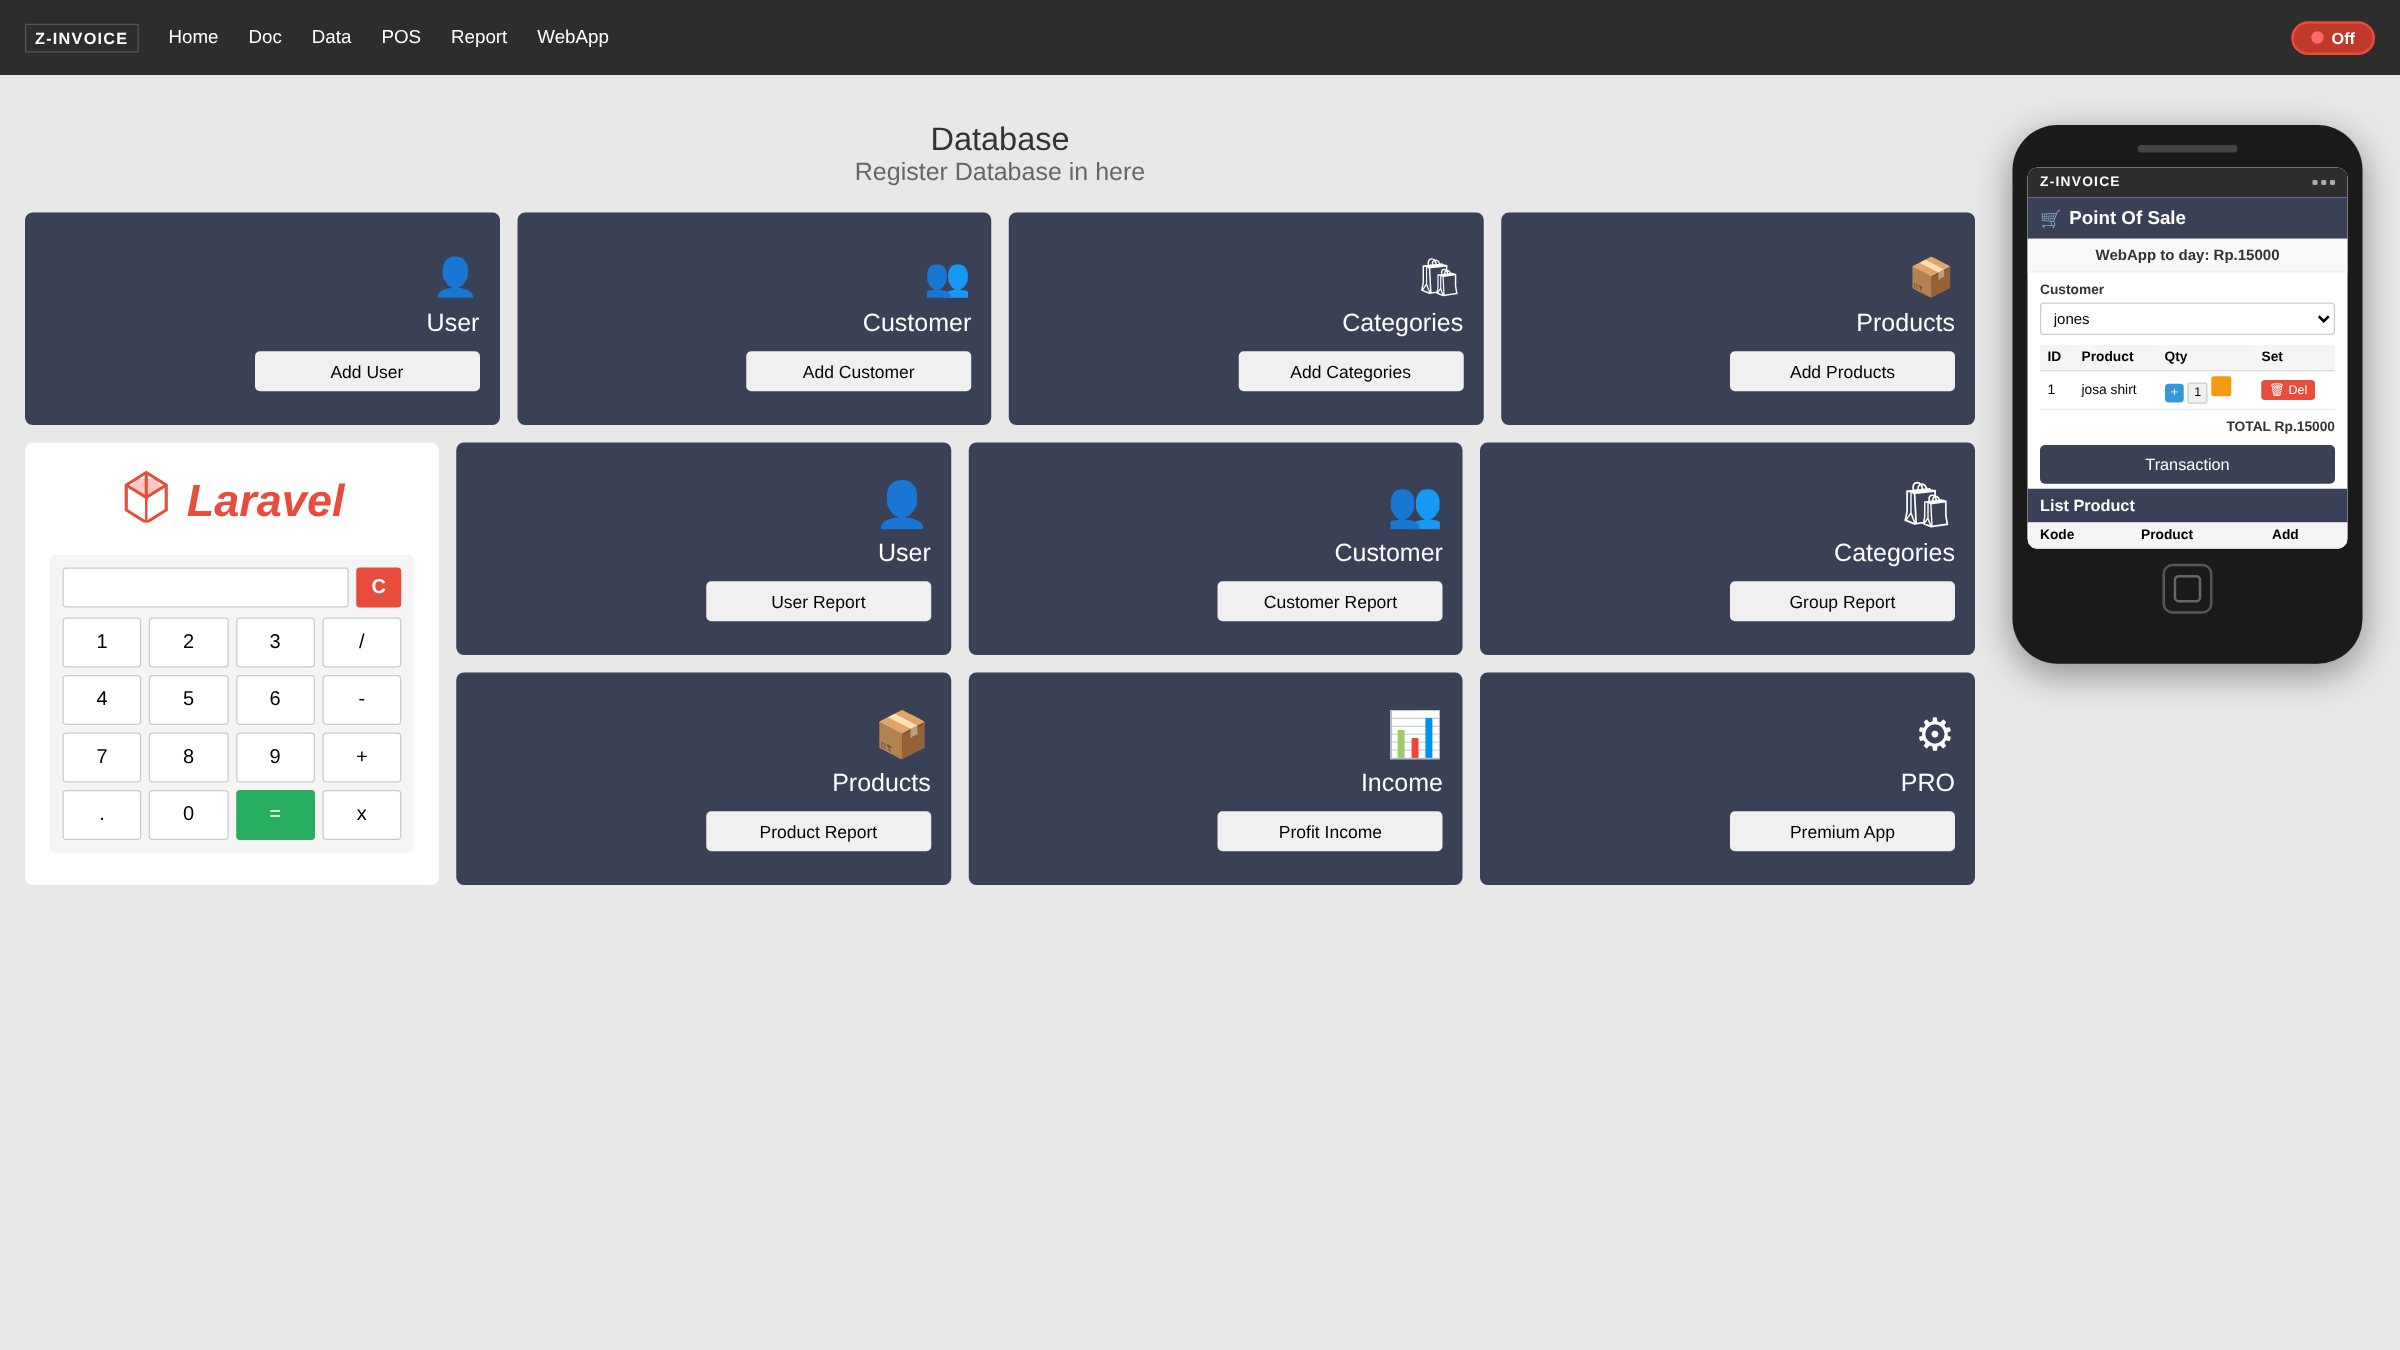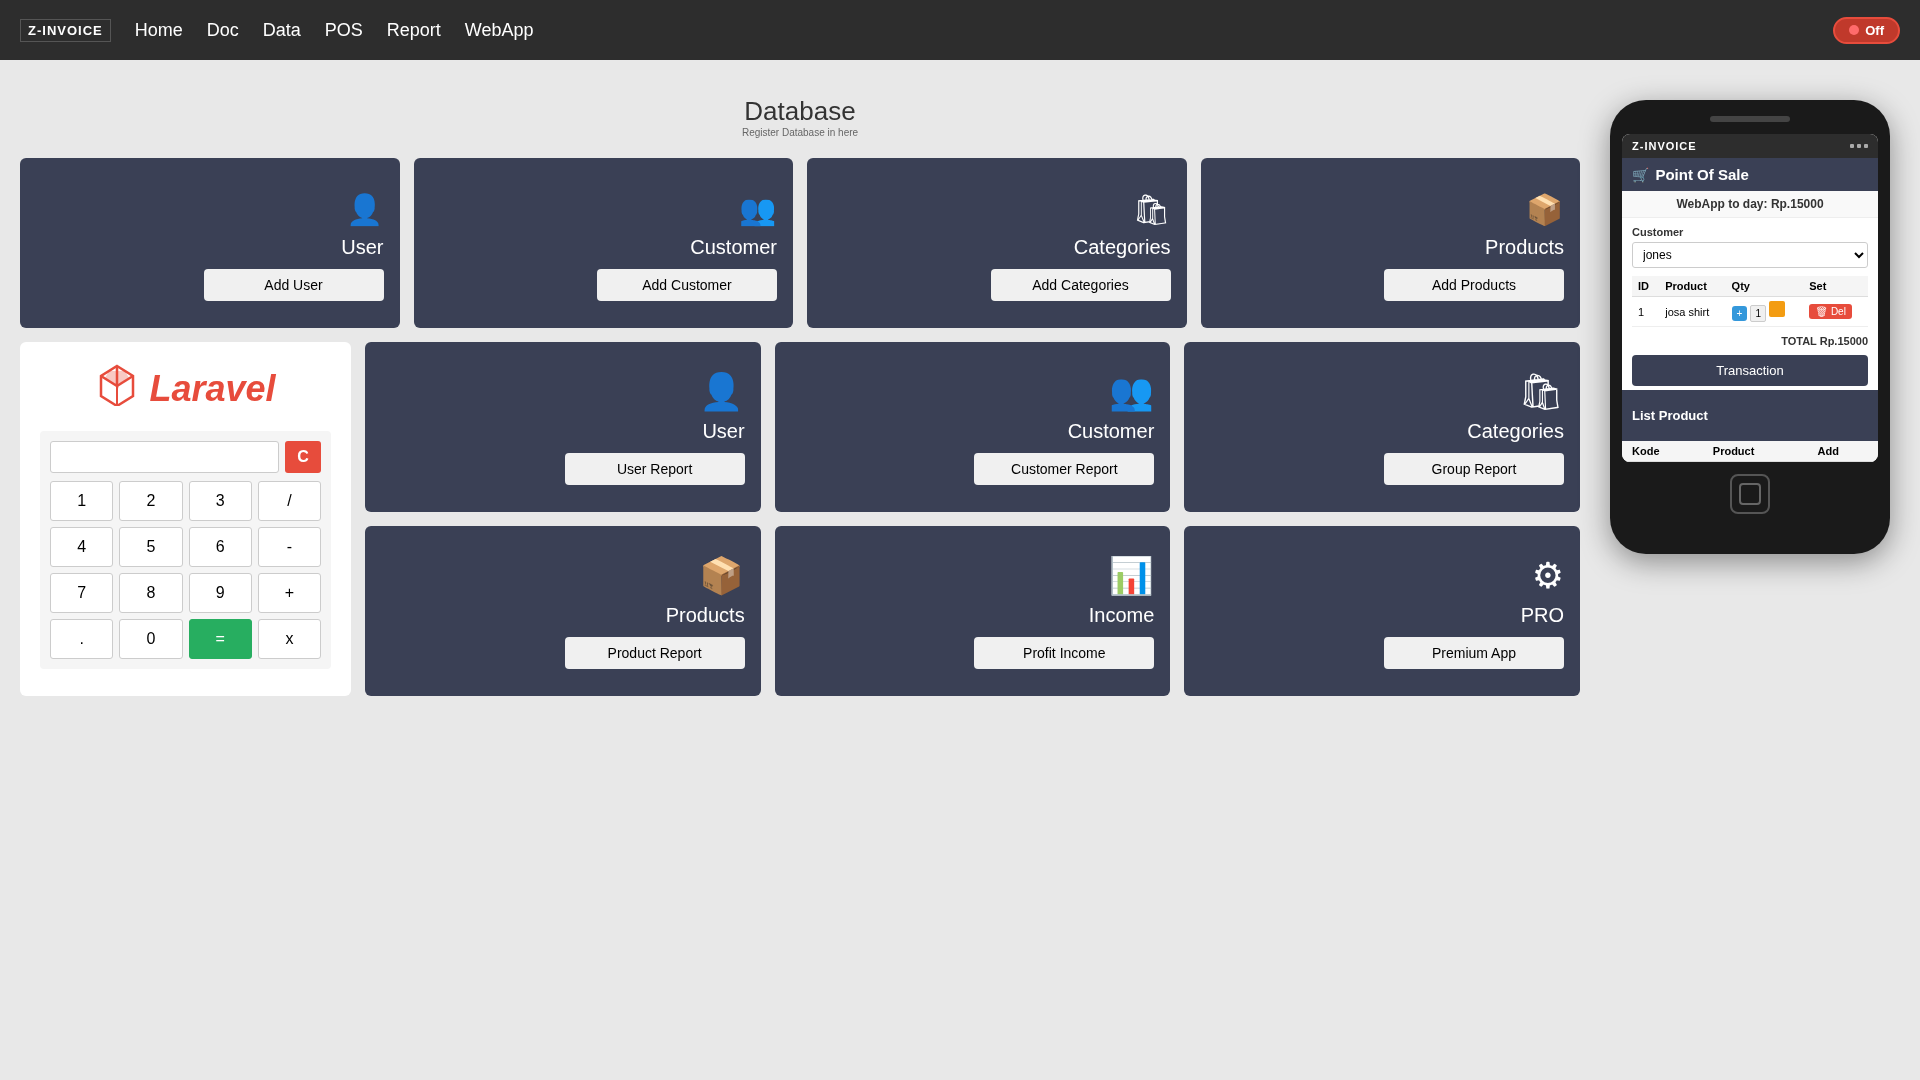--- a/index.html
+++ b/index.html
@@ -23,21 +23,21 @@
       letter-spacing: 1px;
     }
     .nav-links {
       display: flex;
       gap: 24px;
       list-style: none;
     }
     .nav-links li a {
       color: #fff;
       text-decoration: none;
-      font-size: 18px;
+      font-size: 15px;
       font-weight: 500;
     }
     .nav-toggle {
       margin-left: auto;
       background: #c0392b;
       color: #fff;
       border: 2px solid #e74c3c;
       border-radius: 20px;
       padding: 4px 14px;
       font-size: 13px;
@@ -74,21 +74,21 @@
     .db-header {
       text-align: center;
       padding: 16px 0 20px;
     }
     .db-header h2 {
       font-size: 26px;
       font-weight: 400;
       color: #333;
     }
     .db-header p {
-      font-size: 10px;
+      font-size: 20px;
       color: #666;
     }
 
     
     .grid-row {
       display: flex;
       gap: 14px;
       margin-bottom: 14px;
     }
 
@@ -371,21 +371,21 @@
       width: calc(100% - 20px);
       margin: 4px 10px;
       padding: 8px;
       border-radius: 4px;
       font-size: 13px;
       cursor: pointer;
     }
     .phone-list-header {
       background: #3a4055;
       color: #fff;
-      padding: 18px 10px;
+      padding: 6px 10px;
       font-size: 13px;
       font-weight: bold;
     }
     .phone-product-table {
       width: 100%;
       border-collapse: collapse;
       font-size: 11px;
     }
     .phone-product-table th {
       background: #f5f5f5;

